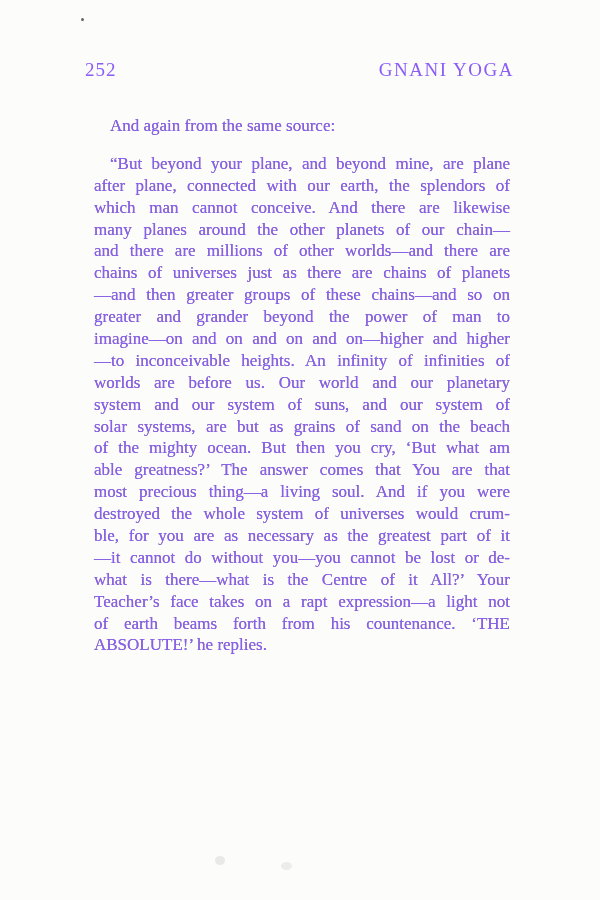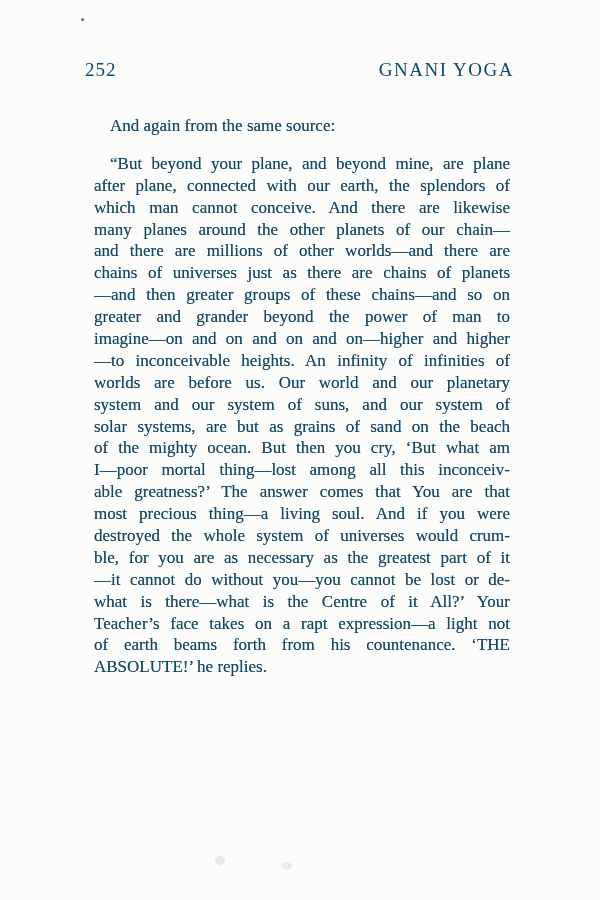--- a/index.html
+++ b/index.html
@@ -9,21 +9,21 @@
     height: 900px;
     background: #fcfcfb;
     overflow: hidden;
     font-family: "Liberation Serif", serif;
   }
   .page {
     position: relative;
     width: 600px;
     height: 900px;
     background: #fcfcfb;
-    color: #0c4a6e;
+    color: #8b5cf6;
   }
   .running-header {
     position: absolute;
     top: 58px;
     left: 78px;
     width: 448px;
     height: 24px;
     font-size: 19px;
     line-height: 24px;
   }
@@ -87,21 +87,20 @@
         <div class="line just"><span>and there are millions of other worlds—and there are</span></div>
         <div class="line just"><span>chains of universes just as there are chains of planets</span></div>
         <div class="line just"><span>—and then greater groups of these chains—and so on</span></div>
         <div class="line just"><span>greater and grander beyond the power of man to</span></div>
         <div class="line just"><span>imagine—on and on and on and on—higher and higher</span></div>
         <div class="line just"><span>—to inconceivable heights.  An infinity of infinities of</span></div>
         <div class="line just"><span>worlds are before us.  Our world and our planetary</span></div>
         <div class="line just"><span>system and our system of suns, and our system of</span></div>
         <div class="line just"><span>solar systems, are but as grains of sand on the beach</span></div>
         <div class="line just"><span>of the mighty ocean.  But then you cry, ‘But what am</span></div>
-        <div class="line just"><span>I—poor mortal thing—lost among all this inconceiv-</span></div>
         <div class="line just"><span>able greatness?’  The answer comes that You are that</span></div>
         <div class="line just"><span>most precious thing—a living soul.  And if you were</span></div>
         <div class="line just"><span>destroyed the whole system of universes would crum-</span></div>
         <div class="line just"><span>ble, for you are as necessary as the greatest part of it</span></div>
         <div class="line just"><span>—it cannot do without you—you cannot be lost or de-</span></div>
         <div class="line just"><span>what is there—what is the Centre of it All?’  Your</span></div>
         <div class="line just"><span>Teacher’s face takes on a rapt expression—a light not</span></div>
         <div class="line just"><span>of earth beams forth from his countenance.  </span><span class="it">‘THE</span></div>
         <div class="line"><span class="it">ABSOLUTE!’</span><span> he replies.</span></div>
       </div>

